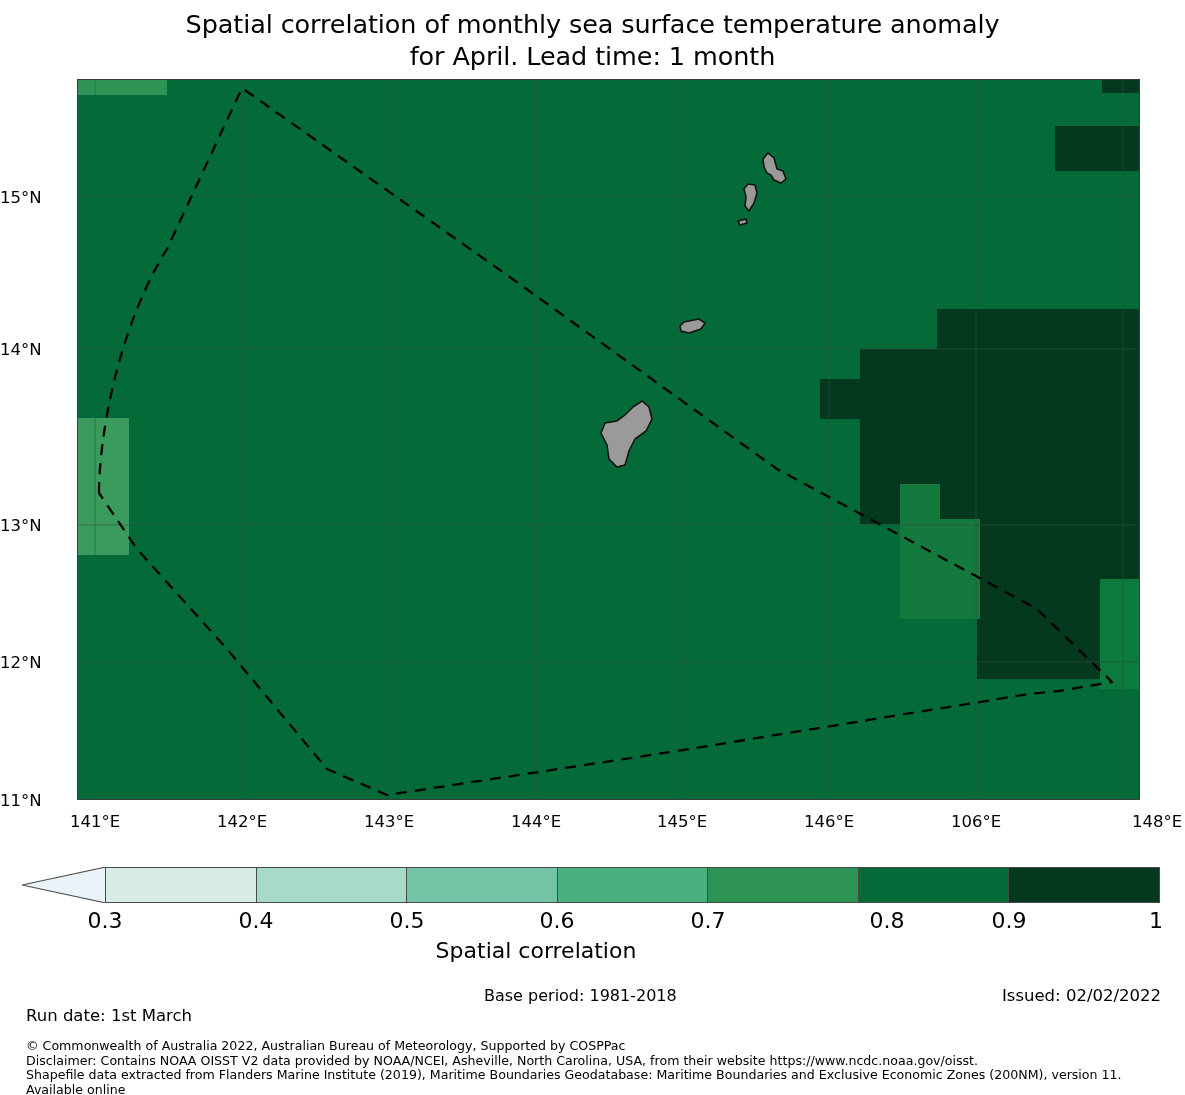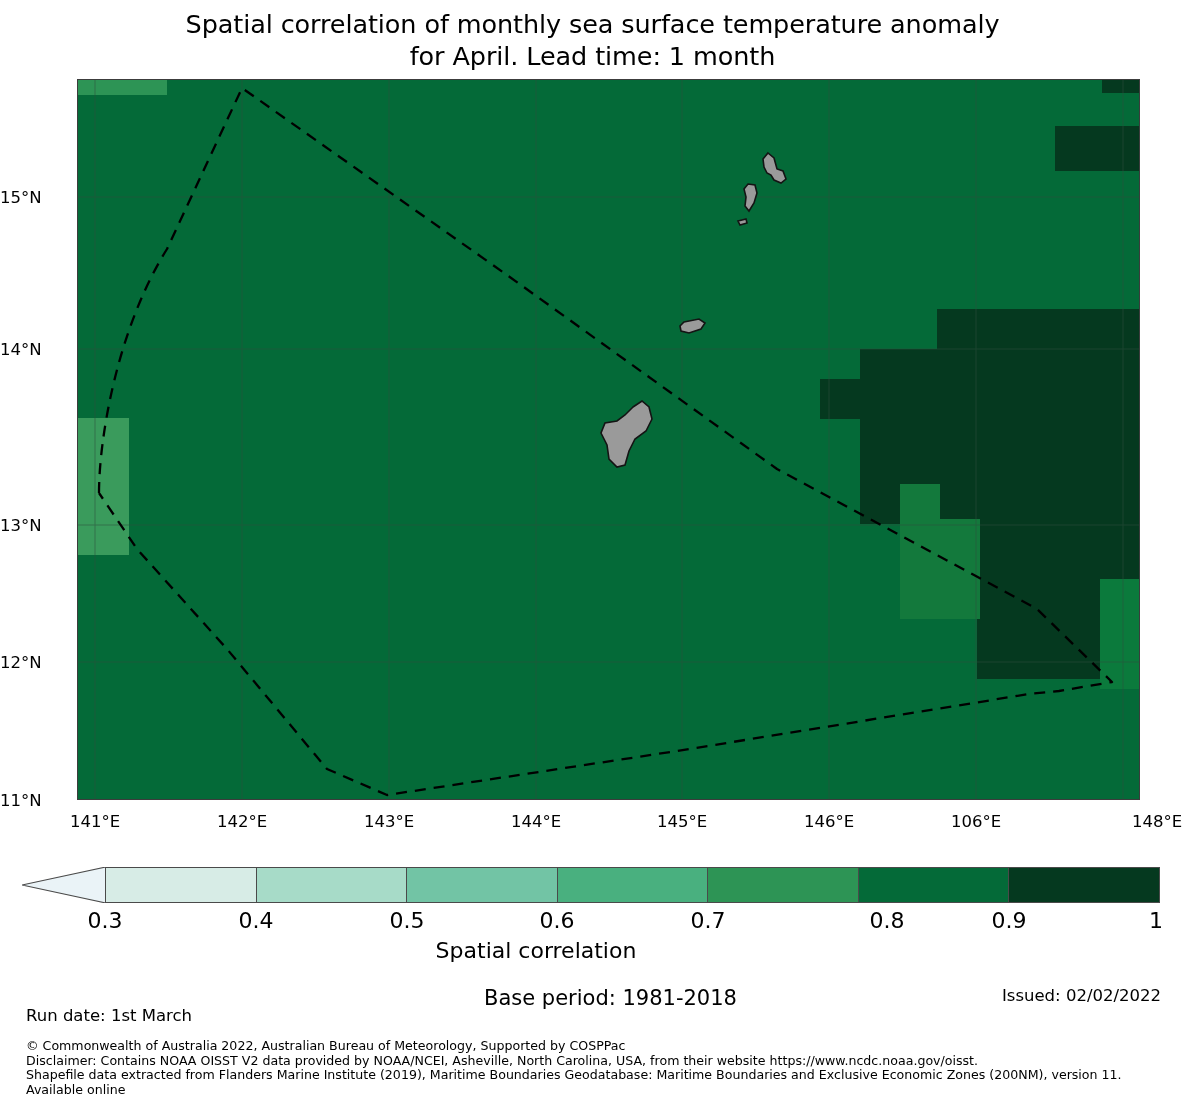--- a/index.html
+++ b/index.html
@@ -109,21 +109,21 @@
   }
 
   
   #meta-row {
     position: absolute;
     left: 0; top: 986px;
     width: 1185px;
     height: 20px;
   }
   #meta-run  { position: absolute; left: 26px;  top: 0; font-size: 16.5px; color:#000;margin-top:20px; }
-  #meta-base { position: absolute; left: 484px; top: 0; font-size: 21px; color:#000; }
+  #meta-base { position: absolute; left: 484px; top: 0; font-size: 16px; color:#000; }
   #meta-iss  { position: absolute; right: 24px; top: 0; font-size: 16.5px; color:#000; }
 
   #src {
     position: absolute;
     left: 26px; top: 1016px;
     font-size: 16.5px;
     color: #000;
   }
   #disclaimer {
     position: absolute;

